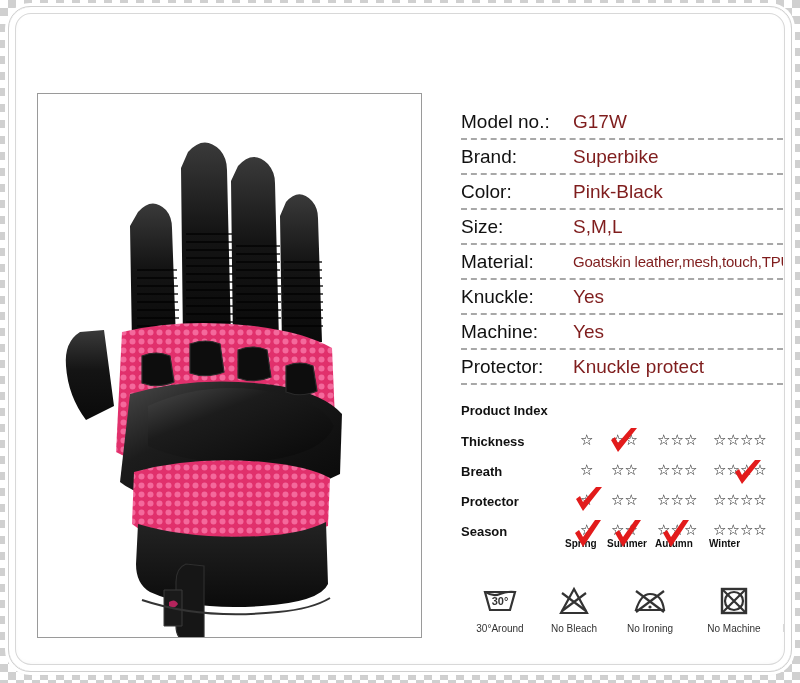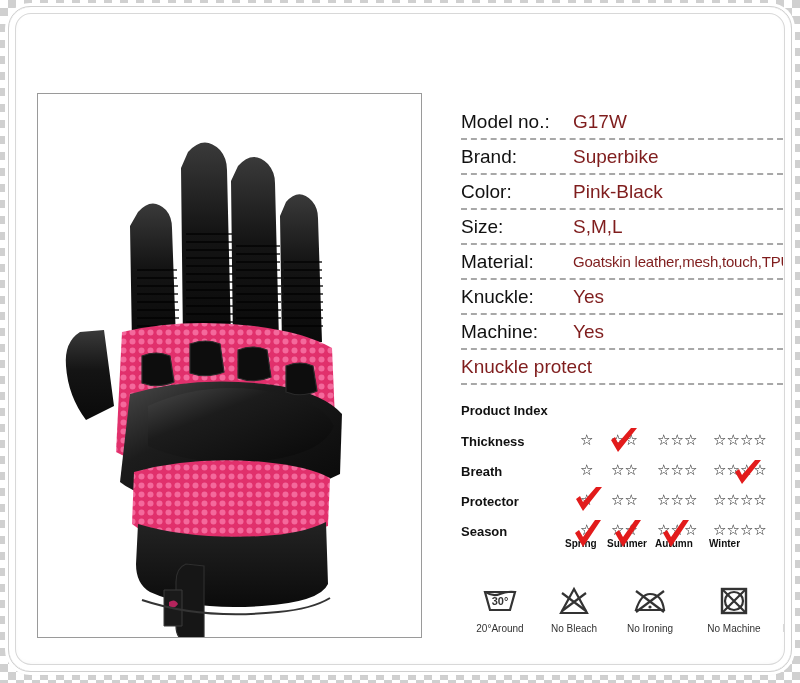--- a/index.html
+++ b/index.html
@@ -242,20 +242,21 @@
       </div>
       <div class="spec-row">
         <span class="spec-label">Knuckle:</span>
         <span class="spec-value">Yes</span>
       </div>
       <div class="spec-row">
         <span class="spec-label">Machine:</span>
         <span class="spec-value">Yes</span>
       </div>
       <div class="spec-row">
+        <span class="spec-label">Protector:</span>
         <span class="spec-value">Knuckle protect</span>
       </div>
     </div>
 
     <div class="index-title">Product Index</div>
 
     <div class="index-grid">
 
       <div class="idx-row">
         <span class="idx-label">Thickness</span>
@@ -329,21 +330,21 @@
     <div class="care">
 
       <div class="care-item" style="left:0px;width:72px;">
         <span>
           <svg width="40" height="32" viewBox="0 0 40 32">
             <path d="M5 7 h30 l-5 18 h-20 z" fill="none" stroke="#333" stroke-width="2.2"></path>
             <path d="M5 7 q8 5 15 2 q7 -3 15 -2" fill="none" stroke="#333" stroke-width="2"></path>
             <text x="20" y="20" font-size="11" font-family="'Liberation Sans',sans-serif" fill="#333" text-anchor="middle" font-weight="bold">30°</text>
           </svg>
         </span>
-        <span class="care-cap">20°Around</span>
+        <span class="care-cap">30°Around</span>
       </div>
 
       <div class="care-item" style="left:72px;width:76px;">
         <span>
           <svg width="40" height="32" viewBox="0 0 40 32">
             <path d="M20 4 L33 28 H7 Z" fill="none" stroke="#333" stroke-width="2.2"></path>
             <path d="M8 8 L32 26 M32 8 L8 26" stroke="#333" stroke-width="2.2"></path>
           </svg>
         </span>
         <span class="care-cap">No Bleach</span>

